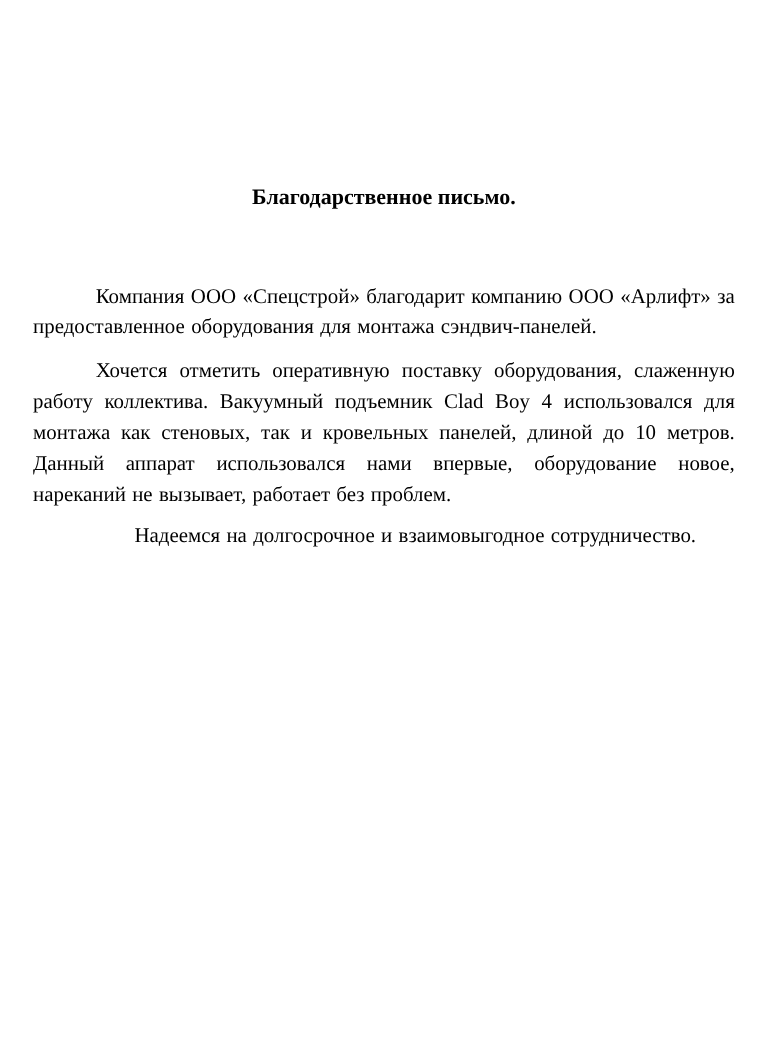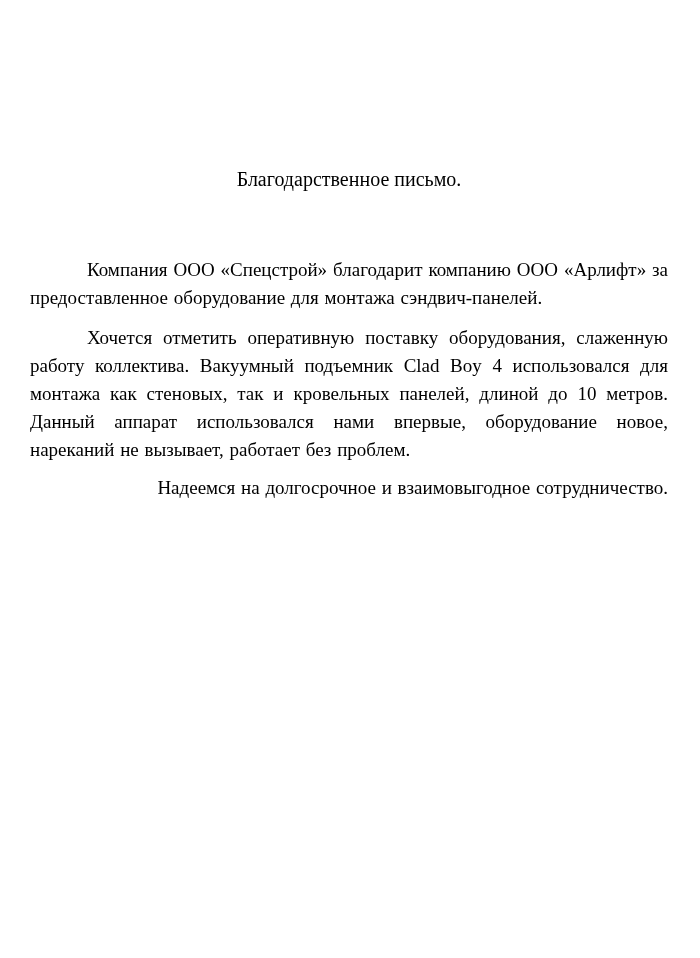--- a/index.html
+++ b/index.html
@@ -16,45 +16,45 @@
   }
   .page {
     box-sizing: border-box;
     width: 700px;
     height: 958px;
     padding: 167px 32px 0 30px;
     background: #ffffff;
   }
   .doc-title {
     font-size: 20px;
-    font-weight: normal;
+    font-weight: bold;
     line-height: 24px;
     text-align: center;
     margin: 0 0 65px 0;
   }
   .doc-paragraph {
     font-size: 19px;
     line-height: 28px;
     text-align: justify;
     text-indent: 57px;
     margin: 0 0 12px 0;
     word-spacing: 1px;
   }
   .doc-paragraph.para-2 {
     margin-bottom: 10px;
   }
   .doc-paragraph.para-3 {
-    text-align: right;
+    text-align: center;
     margin-bottom: 0;
   }
 </style>
 </head>
 <body>
 
 <div class="page">
   <h1 class="doc-title">Благодарственное письмо.</h1>
 
-  <p class="doc-paragraph para-1">Компания ООО «Спецстрой» благодарит компанию ООО «Арлифт» за предоставленное оборудование для монтажа сэндвич-панелей.</p>
+  <p class="doc-paragraph para-1">Компания ООО «Спецстрой» благодарит компанию ООО «Арлифт» за предоставленное оборудования для монтажа сэндвич-панелей.</p>
 
   <p class="doc-paragraph para-2">Хочется отметить оперативную поставку оборудования, слаженную работу коллектива. Вакуумный подъемник Clad Boy 4 использовался для монтажа как стеновых, так и кровельных панелей, длиной до 10 метров. Данный аппарат использовался нами впервые, оборудование новое, нареканий не вызывает, работает без проблем.</p>
 
   <p class="doc-paragraph para-3">Надеемся на долгосрочное и взаимовыгодное сотрудничество.</p>
 </div>
 
 </body></html>

